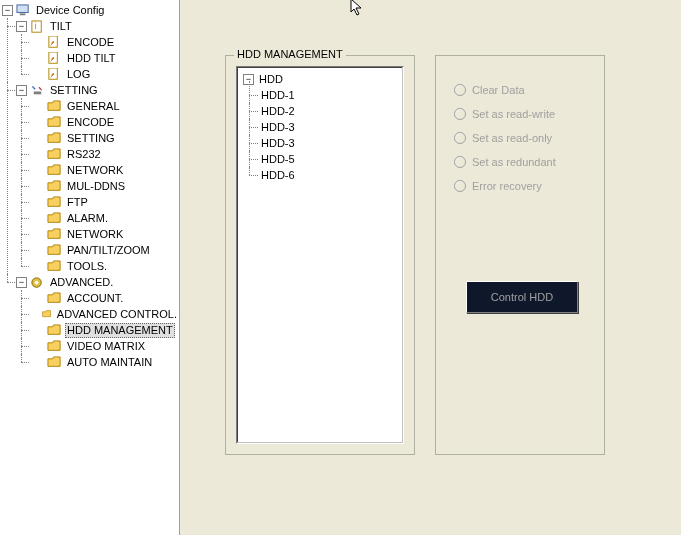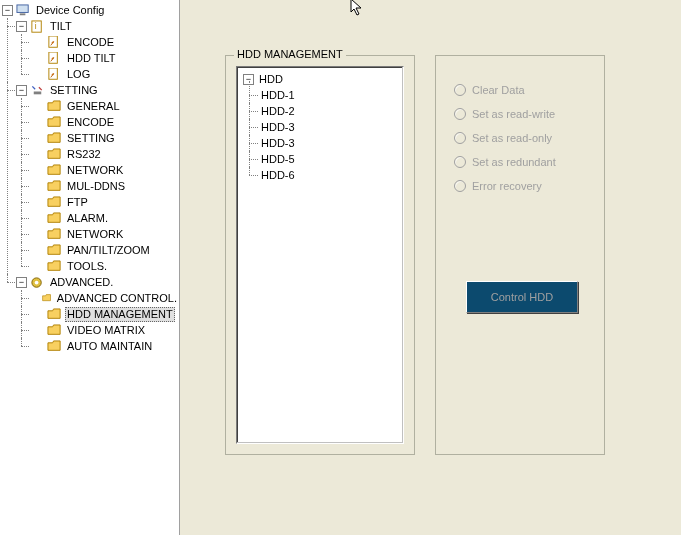--- a/index.html
+++ b/index.html
@@ -188,21 +188,21 @@
   .control-btn {
     position:absolute;
     left: 30px;
     top: 225px;
     width: 110px;
     height: 30px;
     border-top:1px solid #fff;
     border-left:1px solid #fff;
     border-right:1px solid #808080;
     border-bottom:1px solid #808080;
-    background:#0c4a6e;
+    background:#0f172a;
     color:#a0a0a0;
     display:flex; align-items:center; justify-content:center;
     box-shadow: 1px 1px 0 #404040;
   }
 
   .cursor-icon {
     position: absolute;
     left: 170px;
     top: -2px;
     font-size: 16px;
@@ -436,20 +436,31 @@
                 <span class="plusminus">−</span>
                 <span class="icon-folder">
                   <svg viewBox="0 0 16 14">
                       <circle cx="7" cy="7" r="5" fill="#e0c040" stroke="#806000"></circle>
                       <circle cx="7" cy="7" r="2" fill="#fff"></circle>
                     </svg>
                 </span>
                 <span class="node-label">ADVANCED.</span>
               </div>
               <ul>
+  <li>
+    <div class="tree-row">
+      <span class="plusminus empty"></span>
+      <span class="icon-leaf">
+        <svg viewBox="0 0 16 14">
+                          <path d="M1 3 L6 3 L7 1 L14 1 L14 11 L1 11 Z" fill="#f8d060" stroke="#b08000"></path>
+                        </svg>
+      </span>
+      <span class="node-label">ACCOUNT.</span>
+    </div>
+  </li>
 
   <li>
     <div class="tree-row">
       <span class="plusminus empty"></span>
       <span class="icon-leaf">
         <svg viewBox="0 0 16 14">
                           <path d="M1 3 L6 3 L7 1 L14 1 L14 11 L1 11 Z" fill="#f8d060" stroke="#b08000"></path>
                         </svg>
       </span>
       <span class="node-label">ADVANCED CONTROL.</span>

